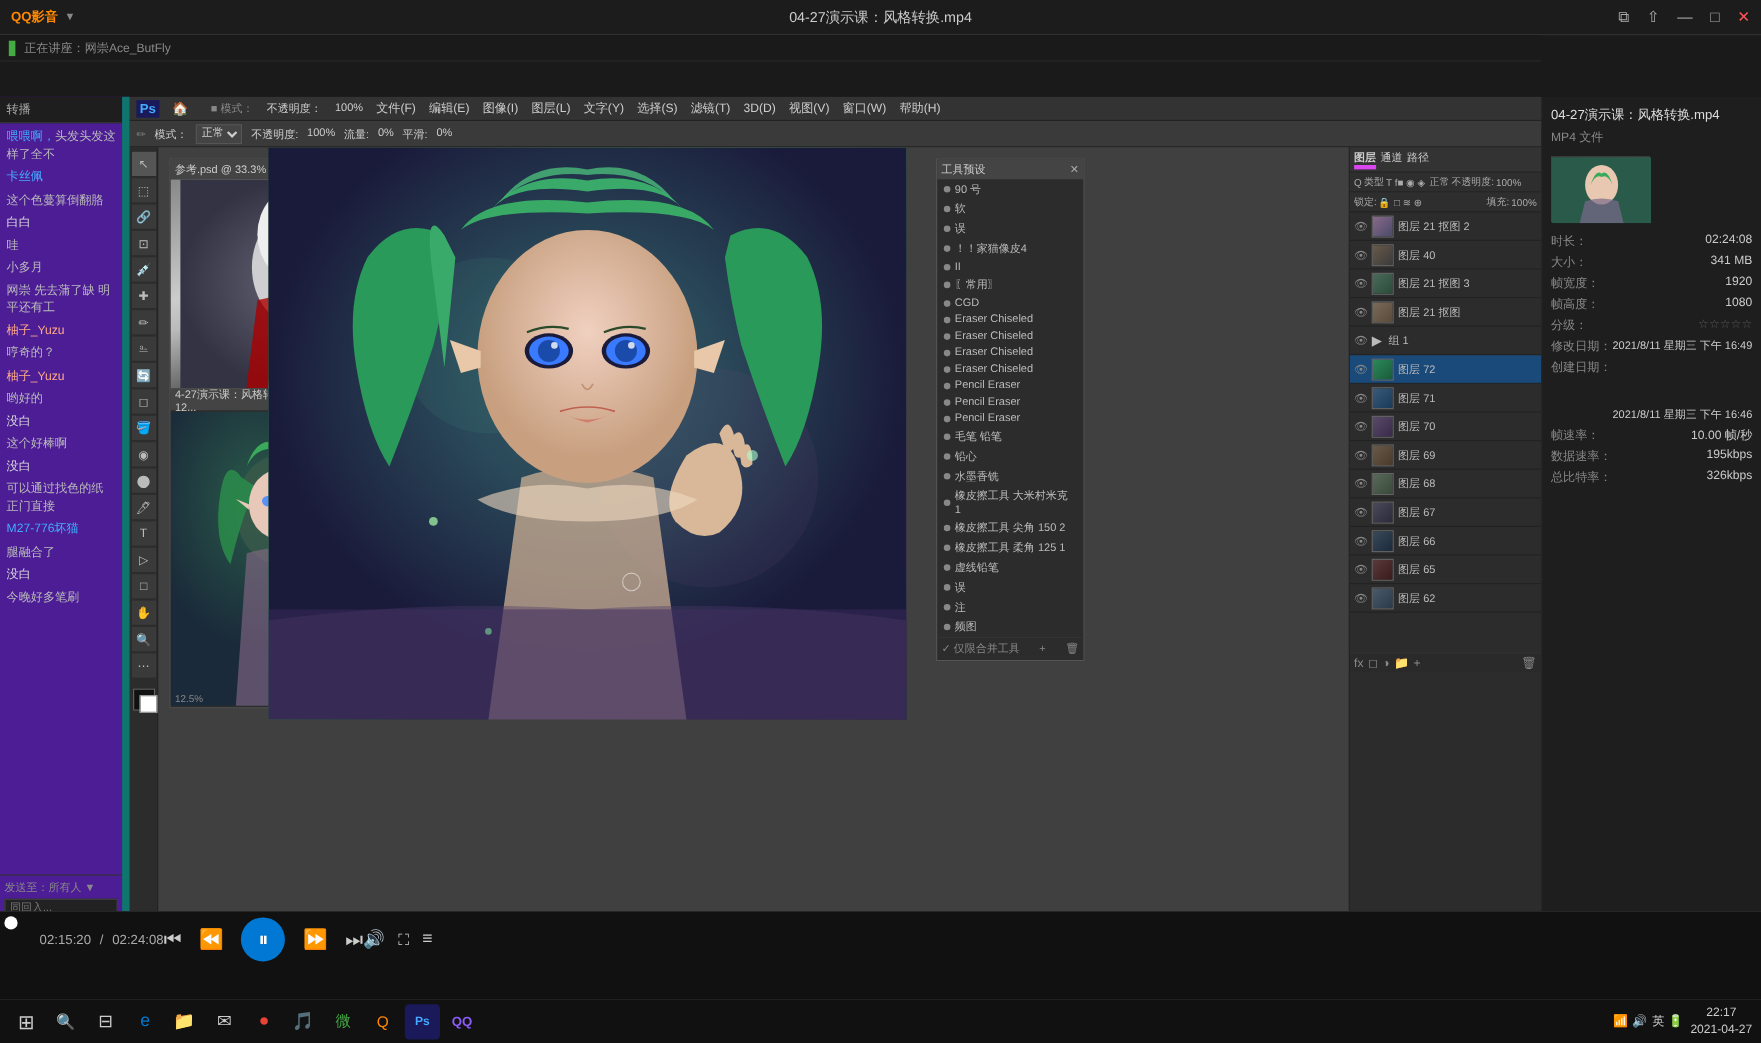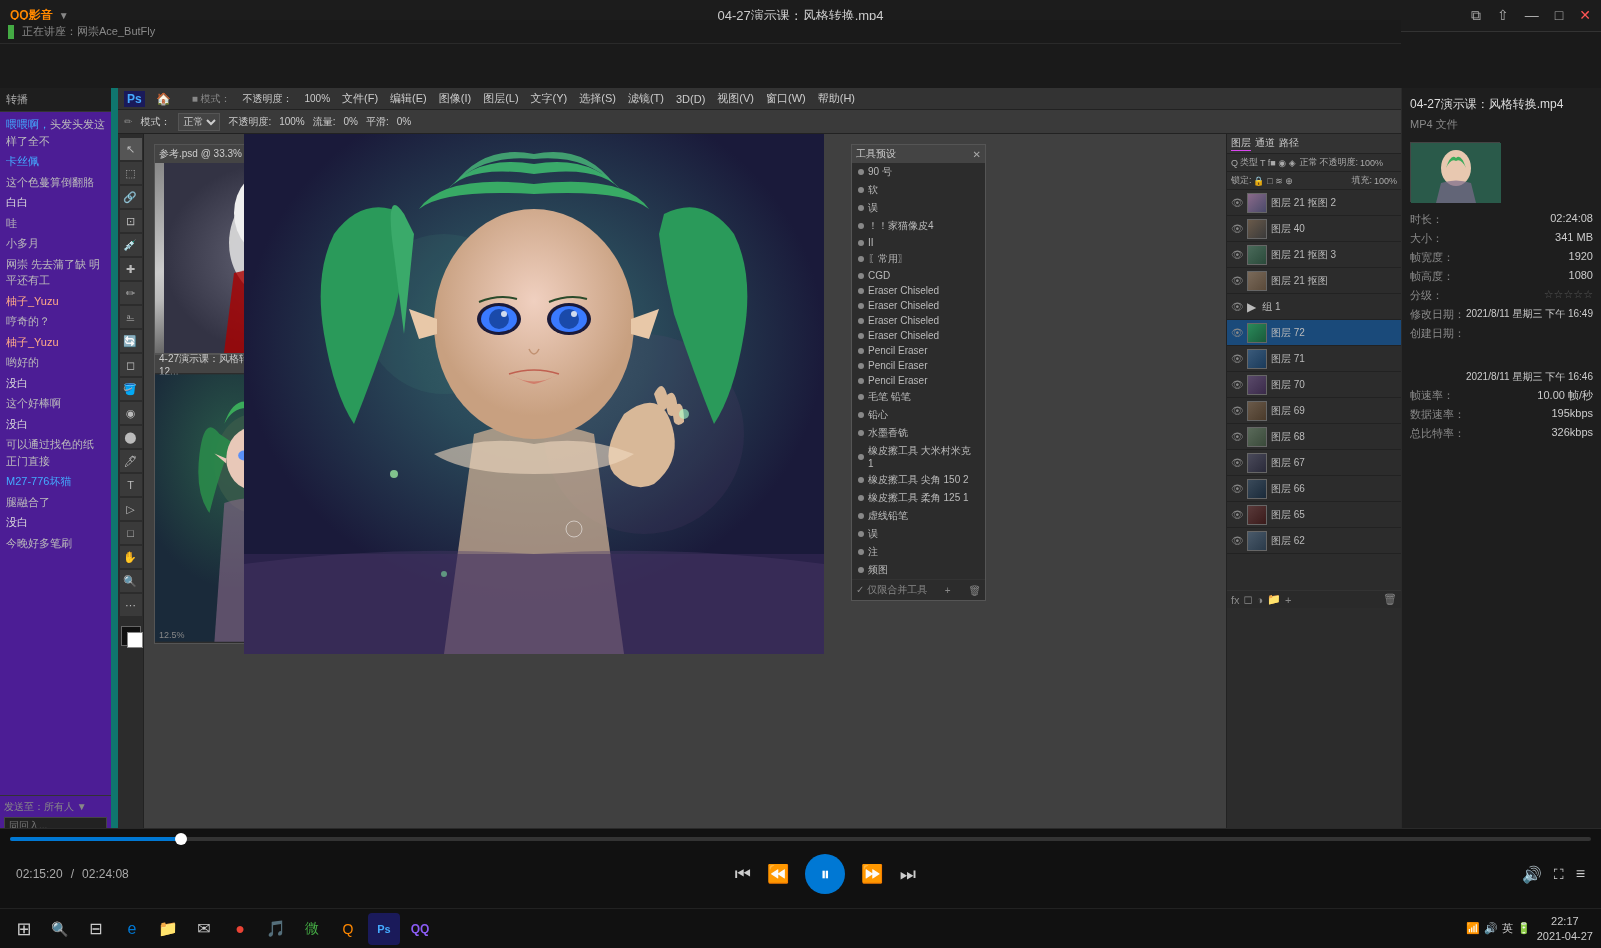--- a/index.html
+++ b/index.html
@@ -370,21 +370,21 @@
     .info-value { color: #ccc; }
     .star-rating { color: #555; font-size: 11px; }
 
     
     #video-controls {
       width: 100%;
       height: 80px;
       background: #111;
       border-top: 1px solid #2a2a2a;
       display: flex;
-      flex-direction: column;
+      flex-direction: row;
     }
     #progress-bar-area {
       height: 20px;
       padding: 6px 10px;
       display: flex;
       align-items: center;
     }
     #progress-track {
       width: 100%;
       height: 4px;
@@ -500,21 +500,21 @@
     .clock {
       text-align: center;
       font-size: 11px;
       color: #ccc;
       line-height: 1.3;
     }
 
     
     #broadcast-bar {
       position: absolute;
-      top: 20px;
+      top: 32px;
       left: 0;
       right: 200px;
       height: 24px;
       background: #1a1a1a;
       display: flex;
       align-items: center;
       padding: 0 8px;
       font-size: 11px;
       color: #888;
       border-bottom: 1px solid #2a2a2a;
@@ -937,21 +937,21 @@
               <span>🗑</span>
             </div>
           </div>
 
         </div>
 
         <div id="ps-right">
 
 
           <div style="display:flex;gap:4px;padding:2px 4px;background:#333;font-size:10px;color:#ccc;border-bottom:1px solid #222;">
-            <span style="border-bottom:1px solid #d946ef;">图层</span>
+            <span style="border-bottom:4px solid #d946ef;font-weight:bold;">图层</span>
             <span>通道</span>
             <span>路径</span>
           </div>
 
           <div style="display:flex;align-items:center;gap:2px;padding:2px 4px;background:#2e2e2e;font-size:9px;color:#aaa;border-bottom:1px solid #222;flex-wrap:wrap;">
             <span>Q</span>
             <span>类型</span>
             <span>T f■ ◉ ◈ </span>
             <span style="margin-left:2px;">正常</span>
             <span>不透明度:</span>

